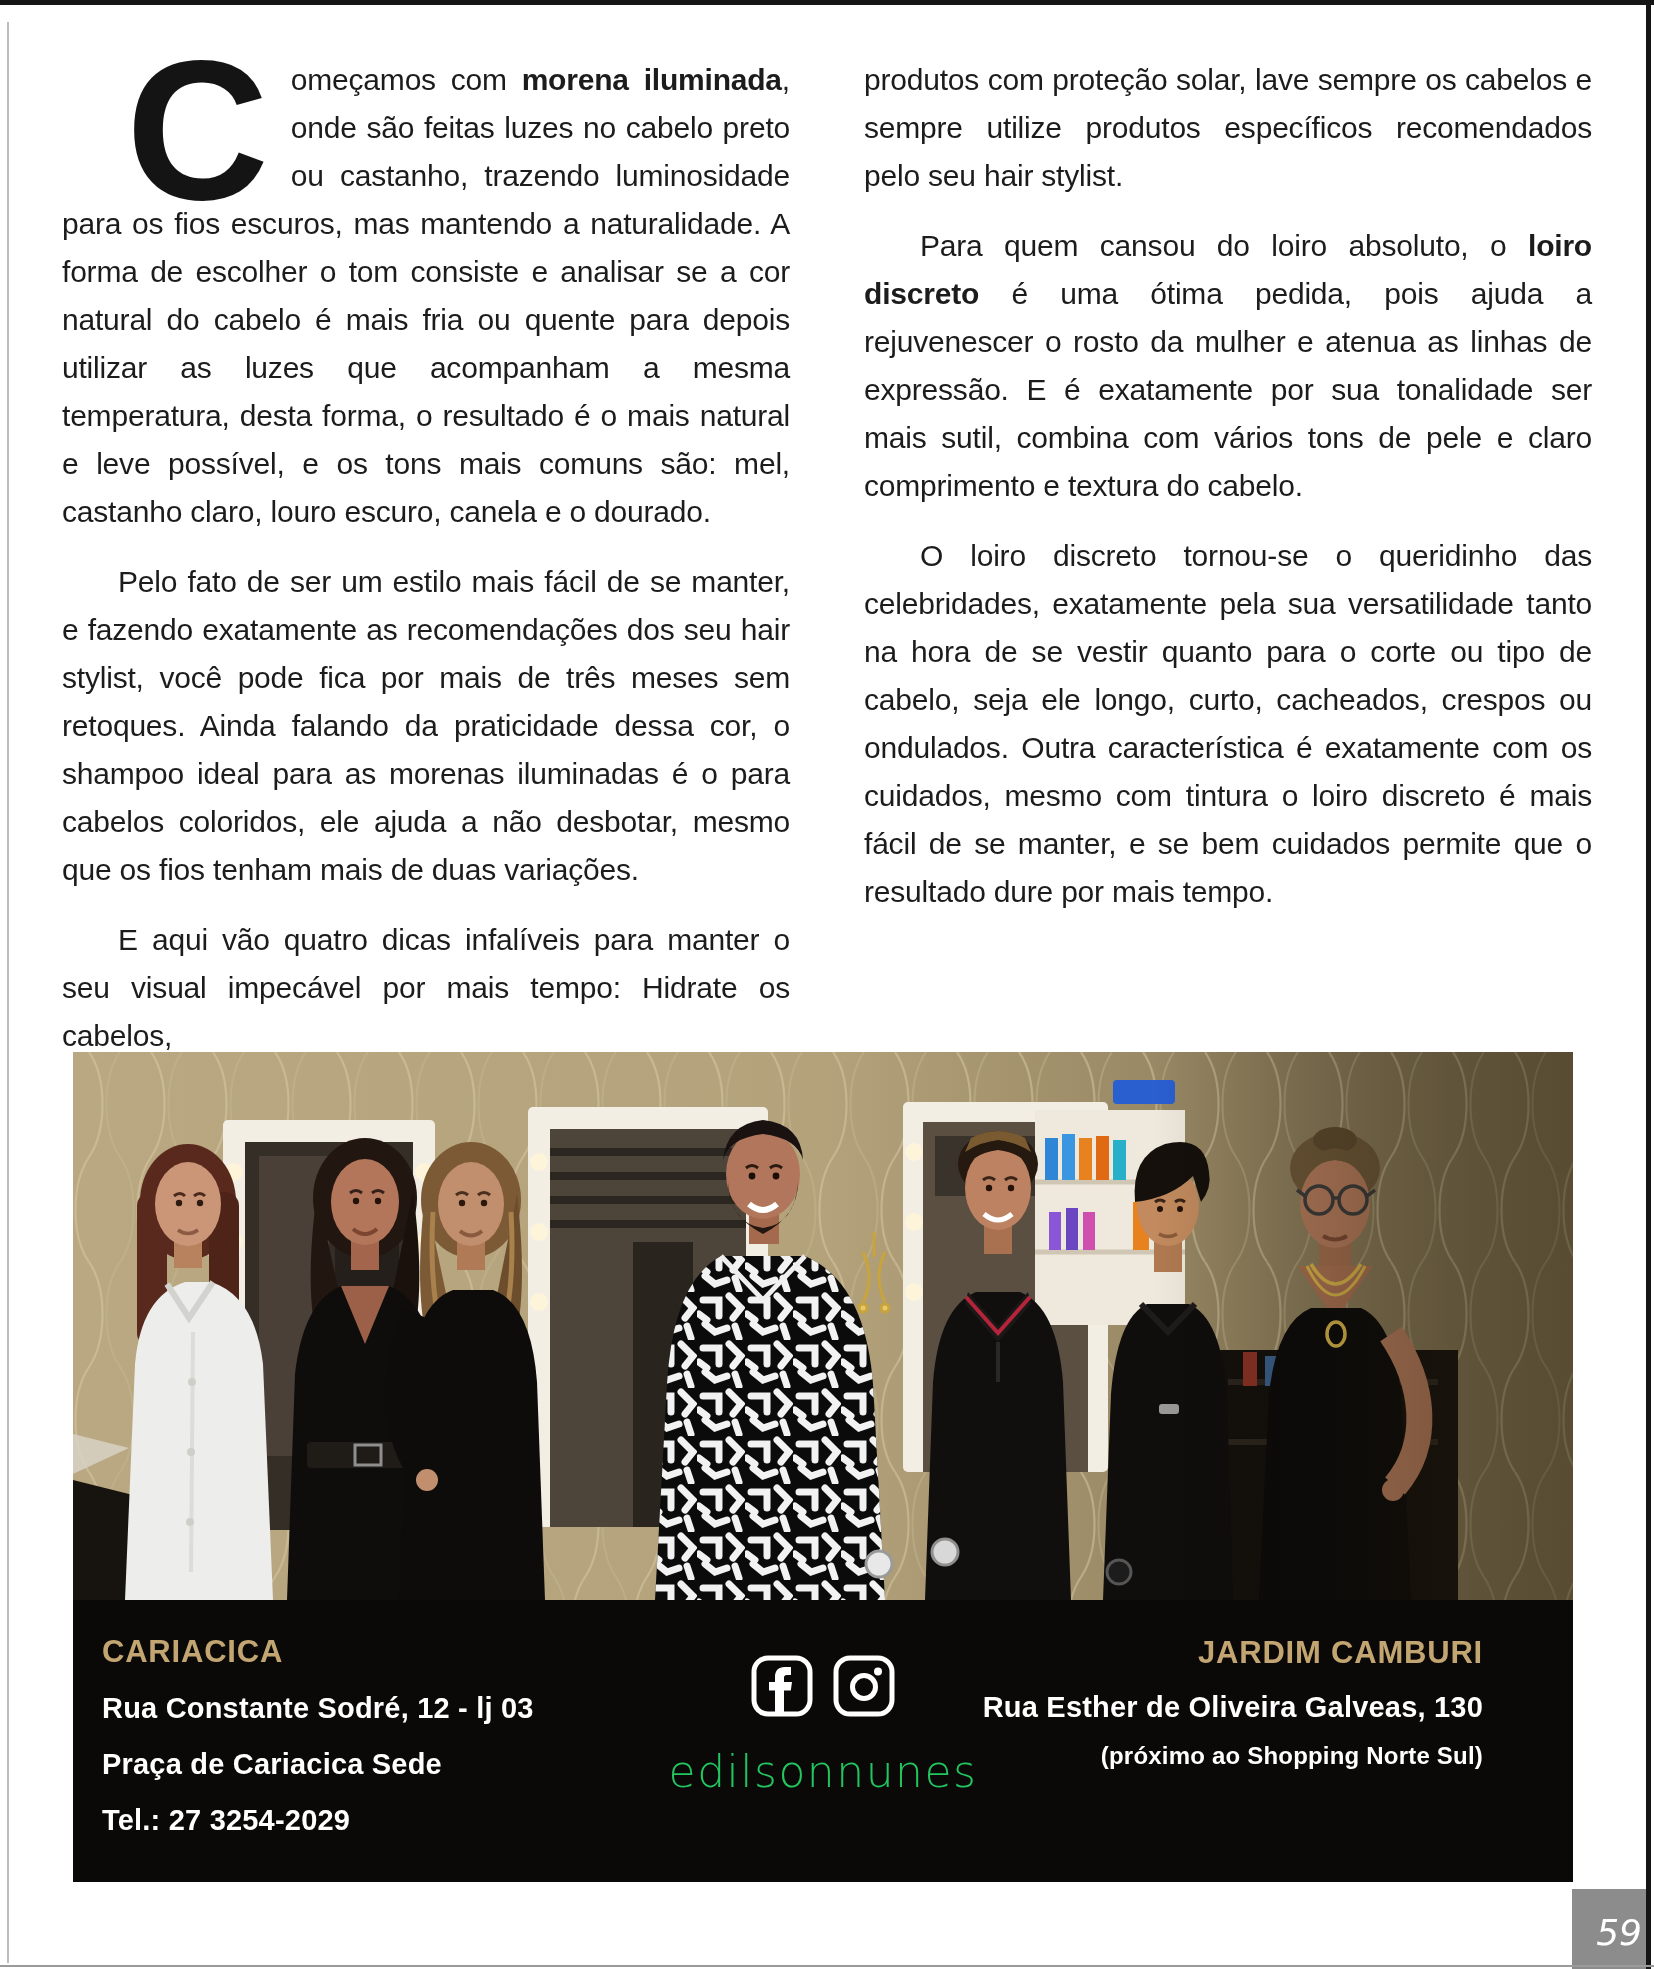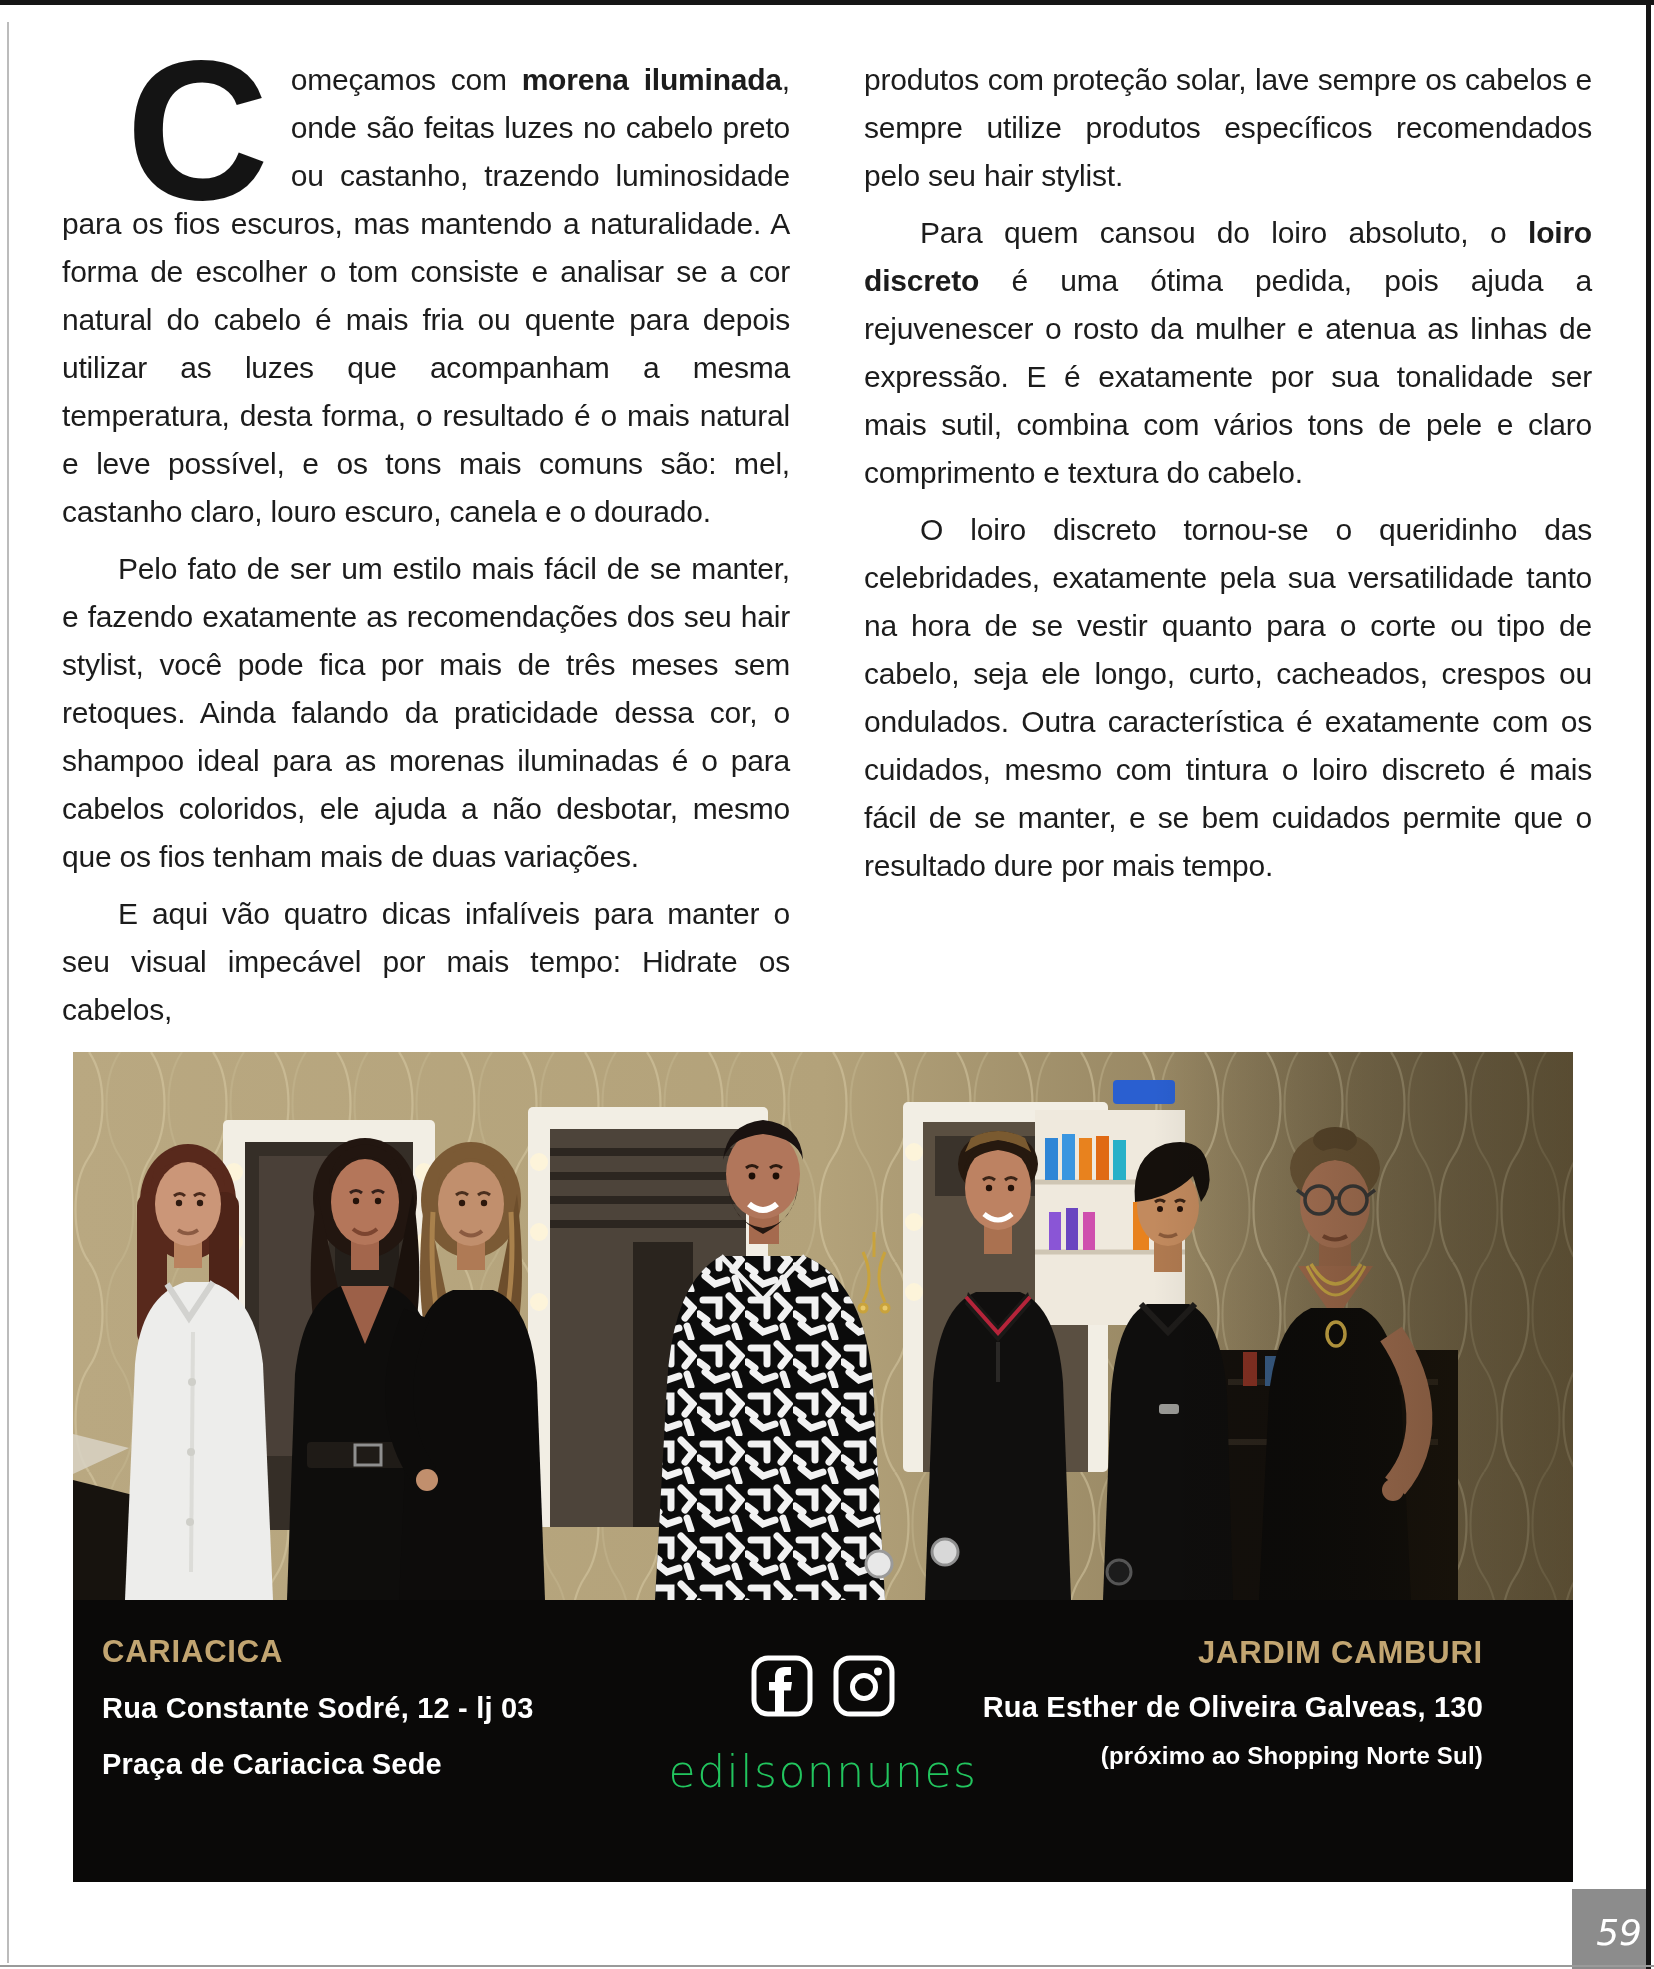--- a/index.html
+++ b/index.html
@@ -15,21 +15,21 @@
 
   
   .article-col{
     position:absolute;top:56px;width:728px;
     font-size:30px;line-height:48px;text-align:justify;
     color:#1c1c1c;letter-spacing:-0.2px;
   }
   #col-left{left:62px}
   #col-right{left:864px}
   .article-col p{margin:0}
-  .article-col p.indent{text-indent:56px;margin-top:9px}
+  .article-col p.indent{text-indent:56px;margin-top:22px}
   .article-col b{font-weight:700}
   .dropcap{
     float:left;font-size:198px;line-height:134px;font-weight:700;color:#141414;
     padding:8px 22px 0 64px;
   }
 
   
   .photo-block{position:absolute;left:73px;top:1052px;width:1500px;height:548px;overflow:hidden;background:#b1a07b}
 
   
@@ -315,20 +315,21 @@
 
       <rect x="0" y="0" width="1500" height="548" fill="url(#shade)"></rect>
     </svg>
   </div>
 
   <div class="ad-footer">
     <div class="loc-left">
       <div class="loc-title">CARIACICA</div>
       <div class="loc-line">Rua Constante Sodré, 12 - lj 03</div>
       <div class="loc-line">Praça de Cariacica Sede</div>
+      <div class="loc-line">Tel.: 27 3254-2029</div>
     </div>
 
     <div class="social">
       <div class="social-icons">
         <span>
           <svg width="64" height="64" viewBox="0 0 64 64">
             <rect x="4" y="4" width="56" height="56" rx="14" fill="none" stroke="#fff" stroke-width="5"></rect>
             <path d="M41 13h-6.5c-6 0-9.5 3.8-9.5 9.6V28h-6v8.6h6V58h9V36.6h6.8l1.2-8.6h-8v-4.2c0-1.9 1-2.8 2.9-2.8H41z" fill="#fff"></path>
           </svg>
         </span>

